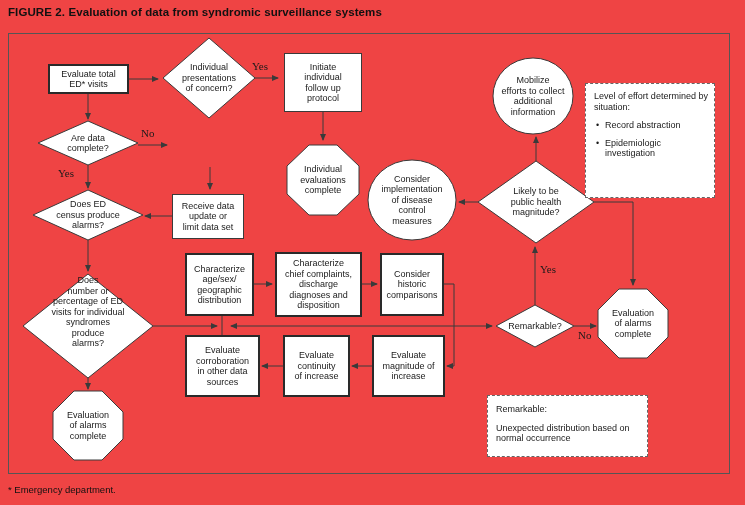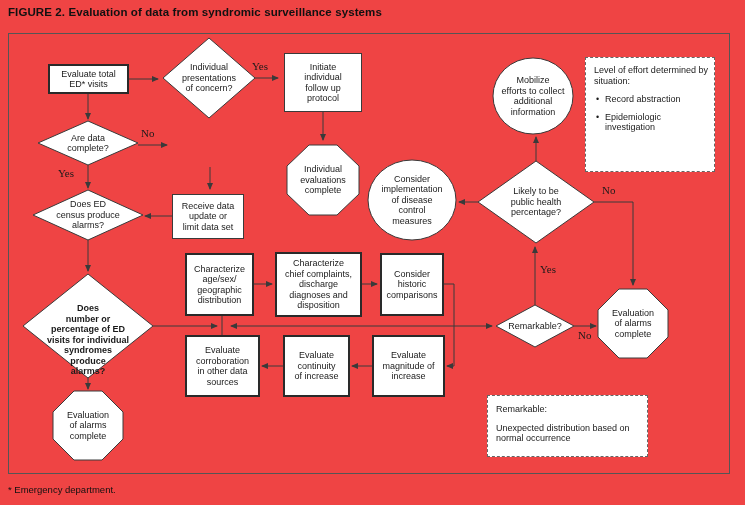--- a/index.html
+++ b/index.html
@@ -12,21 +12,21 @@
   .box{position:absolute;box-sizing:border-box;background:#fff;border:1px solid #3a3a3a;
        display:flex;align-items:center;justify-content:center;text-align:center;
        font-size:9px;line-height:10.5px;white-space:pre-line;padding:2px;}
   .box.thick{border-width:2px;border-color:#2a2a2a;}
   .nlabel{position:absolute;display:flex;align-items:center;justify-content:center;
           text-align:center;font-size:9px;line-height:10.5px;white-space:pre-line;
           pointer-events:none;}
   .elabel{position:absolute;font-size:11px;color:#1a1a1a;font-family:Liberation Serif, serif;}
   .note{position:absolute;box-sizing:border-box;border:1px dashed #666;background:#fff;
         font-size:9px;line-height:10.5px;color:#1a1a1a;}
-  .effort{padding:7px 6px 6px 8px;}
+  .effort{padding:7px 6px 6px 8px;margin-top:26px;}
   .effort ul{margin:8px 0 0 0;padding:0;}
   .effort li{list-style:none;position:relative;padding-left:11px;margin-bottom:7px;}
   .effort li::before{content:"\2022";position:absolute;left:2px;}
   .remark{padding:8px 8px;}
   .remark .body{margin-top:8px;}
   .footnote{position:absolute;left:8px;top:484px;font-size:9.5px;color:#111;}
 </style>
 </head>
 <body>
 
@@ -120,30 +120,30 @@
 increase</div>
 
   <div class="nlabel" style="left:163px;top:38px;width:92px;height:80px;">Individual
 presentations
 of concern?</div>
   <div class="nlabel" style="left:38px;top:121px;width:100px;height:44px;">Are data
 complete?</div>
   <div class="nlabel" style="left:33px;top:190px;width:110px;height:50px;">Does ED
 census produce
 alarms?</div>
-  <div class="nlabel" style="left:23px;top:288px;width:130px;height:104px;font-weight:bold;">Does
+  <div class="nlabel" style="left:23px;top:260px;width:130px;height:104px;">Does
 number or
 percentage of ED
 visits for individual
 syndromes
 produce
 alarms?</div>
   <div class="nlabel" style="left:478px;top:161px;width:116px;height:82px;">Likely to be
 public health
-percentage?</div>
+magnitude?</div>
   <div class="nlabel" style="left:495px;top:305px;width:80px;height:42px;">Remarkable?</div>
   <div class="nlabel" style="left:287px;top:145px;width:72px;height:70px;">Individual
 evaluations
 complete</div>
   <div class="nlabel" style="left:53px;top:391px;width:70px;height:69px;">Evaluation
 of alarms
 complete</div>
   <div class="nlabel" style="left:598px;top:289px;width:70px;height:69px;">Evaluation
 of alarms
 complete</div>

